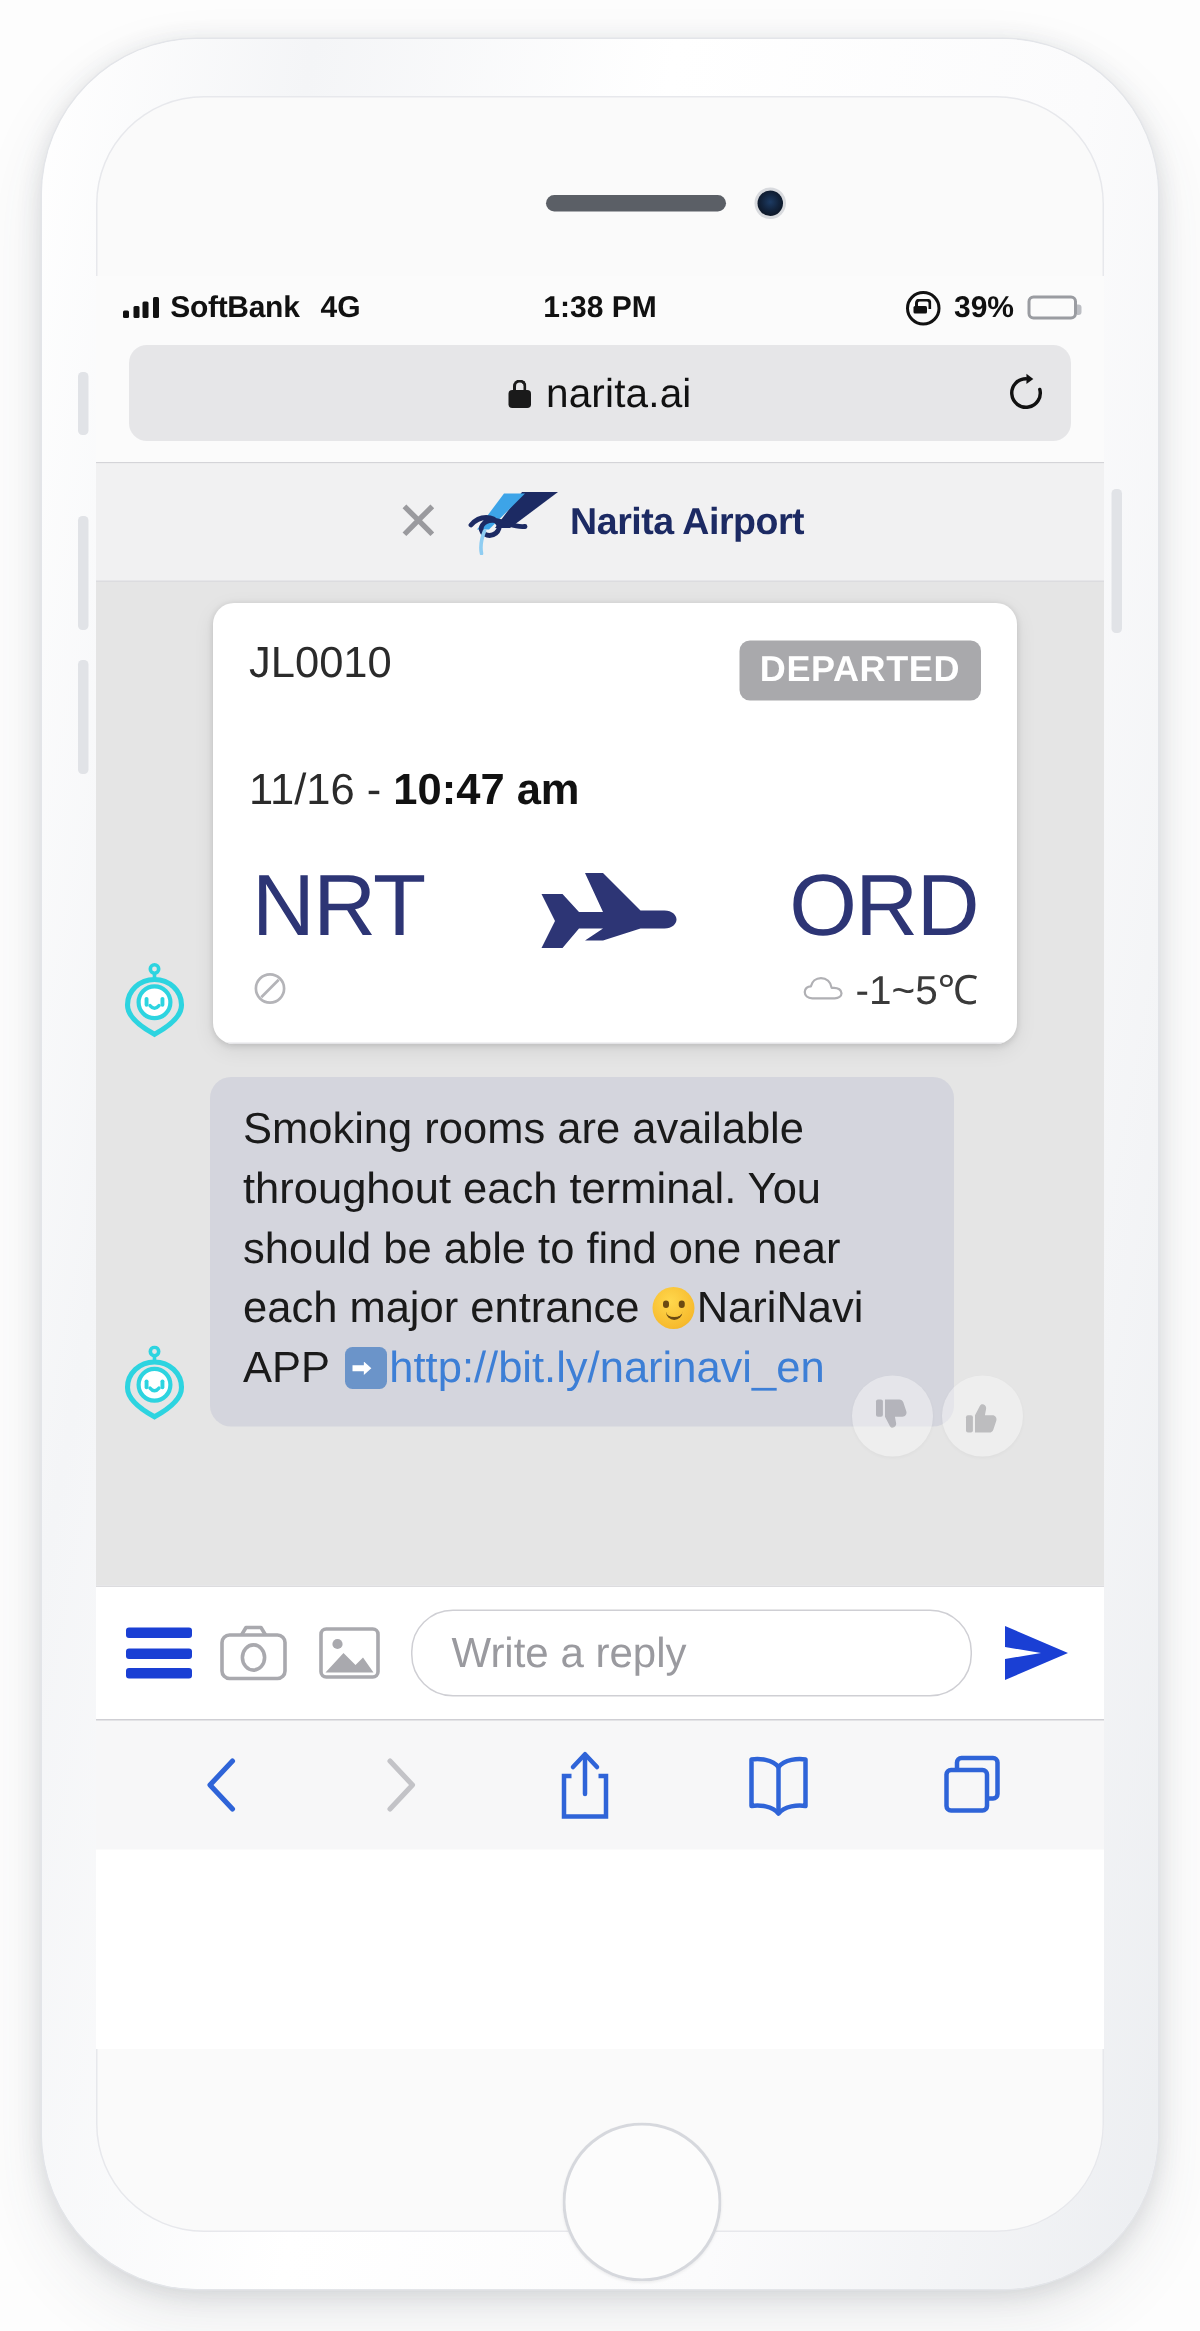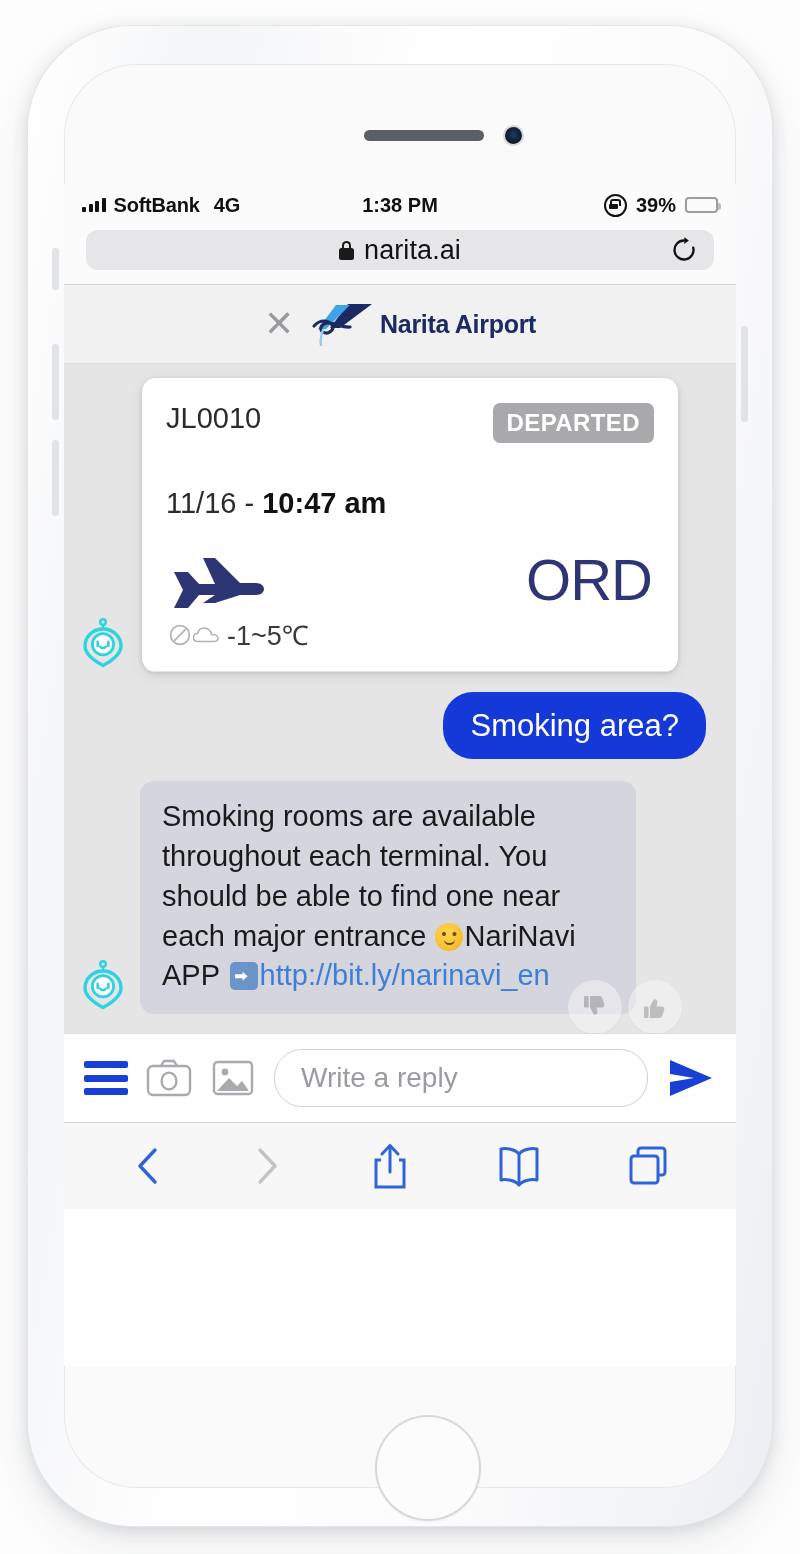--- a/index.html
+++ b/index.html
@@ -75,21 +75,21 @@
     content:"";position:absolute;left:3.2px;top:8.2px;width:8.6px;height:5.4px;background:#111;border-radius:1px;
   }
   .sb-batt-pct{font-size:20px;font-weight:bold;}
   #battery-icon{width:33px;height:16px;border:2px solid #9a9ca1;border-radius:4px;position:relative;padding:1.5px;box-sizing:border-box;}
   #battery-fill{height:100%;background:#fdbc1c;border-radius:2px;}
   #battery-icon::after{content:"";position:absolute;right:-5px;top:4px;width:3px;height:7px;background:#bcbec3;border-radius:0 2px 2px 0;}
 
   
   #url-bar-wrap{background:#fbfbfb;padding:4px 22px 14px;}
   #url-bar{
-    height:40px;background:#e6e6e8;border-radius:12px;display:flex;align-items:center;
+    height:64px;background:#e6e6e8;border-radius:12px;display:flex;align-items:center;
     justify-content:center;position:relative;
   }
   #lock-icon{width:15px;height:19px;position:relative;margin-right:10px;}
   #lock-icon::before{content:"";position:absolute;left:2.6px;top:0;width:9px;height:9px;border:2.6px solid #1a1a1a;border-bottom:none;border-radius:5px 5px 0 0;box-sizing:border-box;}
   #lock-icon::after{content:"";position:absolute;left:0;top:7px;width:15px;height:12px;background:#1a1a1a;border-radius:2.5px;}
   #url-text{font-size:27px;color:#111;letter-spacing:.1px;}
   #reload-icon{position:absolute;right:16px;top:50%;transform:translateY(-50%);width:28px;height:28px;}
   #browser-divider{height:1px;background:#d4d4d8;}
 
   
@@ -121,21 +121,21 @@
   #flight-number{font-size:29px;color:#2b2b2b;line-height:1.28;}
   #flight-datetime{font-size:29px;color:#2b2b2b;line-height:1.28;margin-top:48px;}
   #flight-datetime b{font-weight:bold;color:#111;}
   #status-badge{
     background:#a9a9ac;color:#fff;font-size:24px;font-weight:bold;letter-spacing:.4px;
     padding:6px 14px;border-radius:7px;margin-top:3px;
   }
   #route-row{display:flex;align-items:center;justify-content:space-between;padding:18px 26px 0;}
   .airport-code{font-size:58px;color:#2d3575;letter-spacing:-1px;line-height:1;font-weight:400;}
   #plane-icon{width:100px;height:60px;}
-  #meta-row{display:flex;align-items:center;justify-content:flex-start;padding:6px 26px 18px;}
+  #meta-row{display:flex;align-items:center;justify-content:space-between;padding:6px 26px 18px;}
   #origin-nodata-icon{width:24px;height:24px;}
   #dest-weather{display:flex;align-items:center;gap:7px;font-size:27px;color:#3a3a3a;}
   #cloud-icon{width:28px;height:19px;}
   #flight-card-divider{height:1px;background:#e4e4e7;}
   #gate-row{display:flex;align-items:center;justify-content:center;gap:34px;padding:19px 0 22px;}
   #terminal-text{font-size:28px;color:#3a3a3a;}
   #gate-text{font-size:28px;font-weight:bold;color:#111;letter-spacing:.2px;}
 
   
   #user-msg-row{display:flex;justify-content:flex-end;padding:20px 30px 0;}
@@ -289,20 +289,21 @@
                 <span>11/16</span>
                 <span>-</span>
                 <b>10:47 am</b>
               </div>
             </div>
             <div id="status-badge">DEPARTED</div>
           </div>
         </div>
 
         <div id="route-row">
+          <span class="airport-code">NRT</span>
           <svg id="plane-icon" viewBox="0 0 100 60">
             <path d="M6 22 L20 22 L31 34 L47 34 L35 8 L47 8 L72 33 L88 33 C93 33 96 36 96 39 C96 42 93 45 88 45 L72 45 L47 53 L35 53 L47 45 L31 45 L20 58 L6 58 L15 40 Z" fill="#2d3575"></path>
           </svg>
           <span class="airport-code">ORD</span>
         </div>
 
         <div id="meta-row">
           <svg id="origin-nodata-icon" viewBox="0 0 24 24">
             <circle cx="12" cy="12" r="9.4" fill="none" stroke="#b4b4b8" stroke-width="1.8"></circle>
             <line x1="6.2" y1="17.8" x2="17.8" y2="6.2" stroke="#b4b4b8" stroke-width="1.8"></line>
@@ -313,23 +314,20 @@
             </svg>
             <span>-1~5℃</span>
           </div>
         </div>
 
         <div id="flight-card-divider"></div>
 
       </div>
     </div>
 
-    <div id="user-msg-row">
-      <div id="user-bubble">Smoking area?</div>
-    </div>
 
     <div id="bot-msg-row">
       <svg class="bot-avatar" viewBox="0 0 46 54">
         <circle cx="23" cy="4" r="2.8" fill="none" stroke="#2dd4e0" stroke-width="2.4"></circle>
         <line x1="23" y1="7" x2="23" y2="11" stroke="#2dd4e0" stroke-width="2.4"></line>
         <path d="M23 11 C33 11 41 18.6 41 28 C41 35.6 32.8 42.2 23 47.5 C13.2 42.2 5 35.6 5 28 C5 18.6 13 11 23 11 Z" fill="none" stroke="#2dd4e0" stroke-width="3.4"></path>
         <circle cx="23" cy="26.2" r="10.6" fill="#fff" stroke="#2dd4e0" stroke-width="2.8"></circle>
         <rect x="16.4" y="22.6" width="2.6" height="6.6" rx="1.3" fill="#2dd4e0"></rect>
         <rect x="27" y="22.6" width="2.6" height="6.6" rx="1.3" fill="#2dd4e0"></rect>
         <path d="M20 28.4 Q23 32 26 28.4" fill="none" stroke="#2dd4e0" stroke-width="2.3" stroke-linecap="round"></path>

